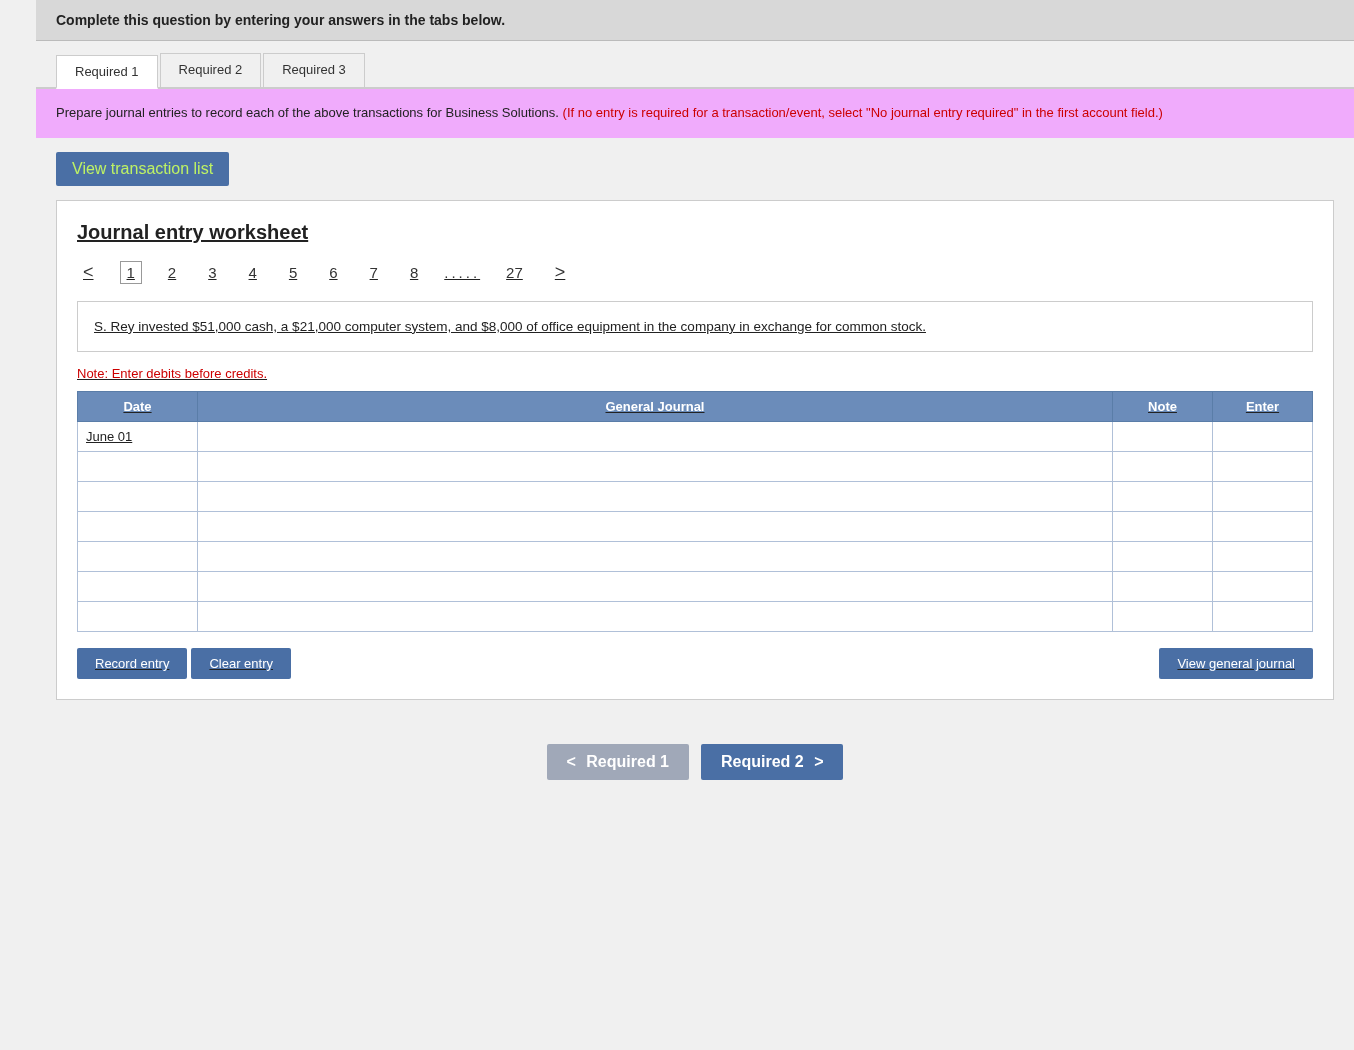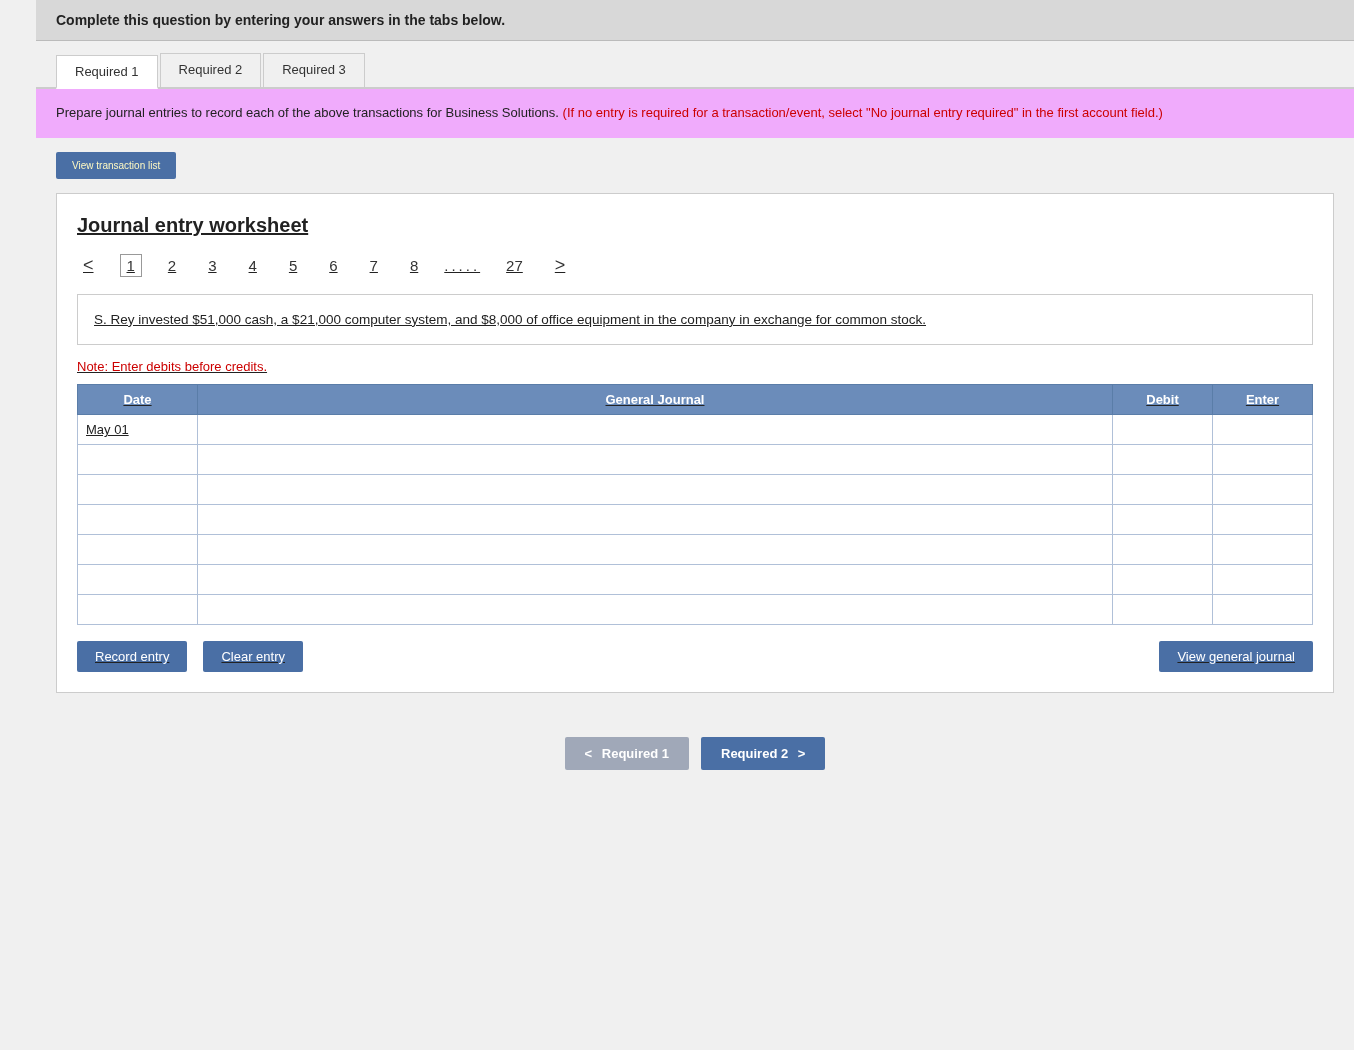--- a/index.html
+++ b/index.html
@@ -66,24 +66,24 @@
     .instructions-bar .red-text {
       color: #cc0000;
     }
 
     .view-transaction-btn {
       margin: 14px 20px;
     }
 
     .view-transaction-btn button {
       background: #4a6fa5;
-      color: #fef9c3;
+      color: #bef264;
       border: none;
       padding: 8px 16px;
-      font-size: 10px;
+      font-size: 16px;
       cursor: pointer;
       border-radius: 2px;
     }
 
     .worksheet-container {
       margin: 0 20px 20px 20px;
       background: #fff;
       border: 1px solid #ccc;
       padding: 20px;
       text-decoration: underline;
@@ -192,21 +192,21 @@
 
     .journal-table tbody tr td.date-cell {
       padding: 5px 8px;
       font-size: 13px;
       vertical-align: middle;
     }
 
     .action-buttons {
       display: flex;
       align-items: flex-start;
-      gap: 16px;
+      gap: 4px;
     }
 
     .action-buttons button {
       background: #4a6fa5;
       color: #fff;
       border: none;
       padding: 8px 18px;
       font-size: 13px;
       cursor: pointer;
       border-radius: 2px;
@@ -219,21 +219,21 @@
     .bottom-nav {
       display: flex;
       justify-content: center;
       align-items: center;
       gap: 12px;
       padding: 24px 0 20px 0;
     }
 
     .bottom-nav button {
       padding: 9px 20px;
-      font-size: 13px;
+      font-size: 16px;
       font-weight: bold;
       cursor: pointer;
       border: none;
       border-radius: 2px;
     }
 
     .bottom-nav .btn-prev {
       background: #a0a8b8;
       color: #fff;
     }
@@ -301,27 +301,27 @@
 
     <div class="transaction-desc-box">S. Rey invested $51,000 cash, a $21,000 computer system, and $8,000 of office equipment in the company in exchange for common stock.</div>
 
     <div class="note-text">Note: Enter debits before credits.</div>
 
     <table class="journal-table">
       <thead>
         <tr>
           <th class="col-date">Date</th>
           <th class="col-journal">General Journal</th>
-          <th class="col-debit">Debit</th>
+          <th class="col-debit">Note</th>
           <th class="col-credit">Enter</th>
         </tr>
       </thead>
       <tbody id="journal-tbody">
       <tr>
-            <td class="date-cell">May 01</td>
+            <td class="date-cell">June 01</td>
             <td><input type="text" style=""></td>
             <td><input type="text" style=""></td>
             <td><input type="text" style=""></td>
           </tr>
           <tr>
             <td class="date-cell"></td>
             <td><input type="text" style=""></td>
             <td><input type="text" style=""></td>
             <td><input type="text" style=""></td>
           </tr>

